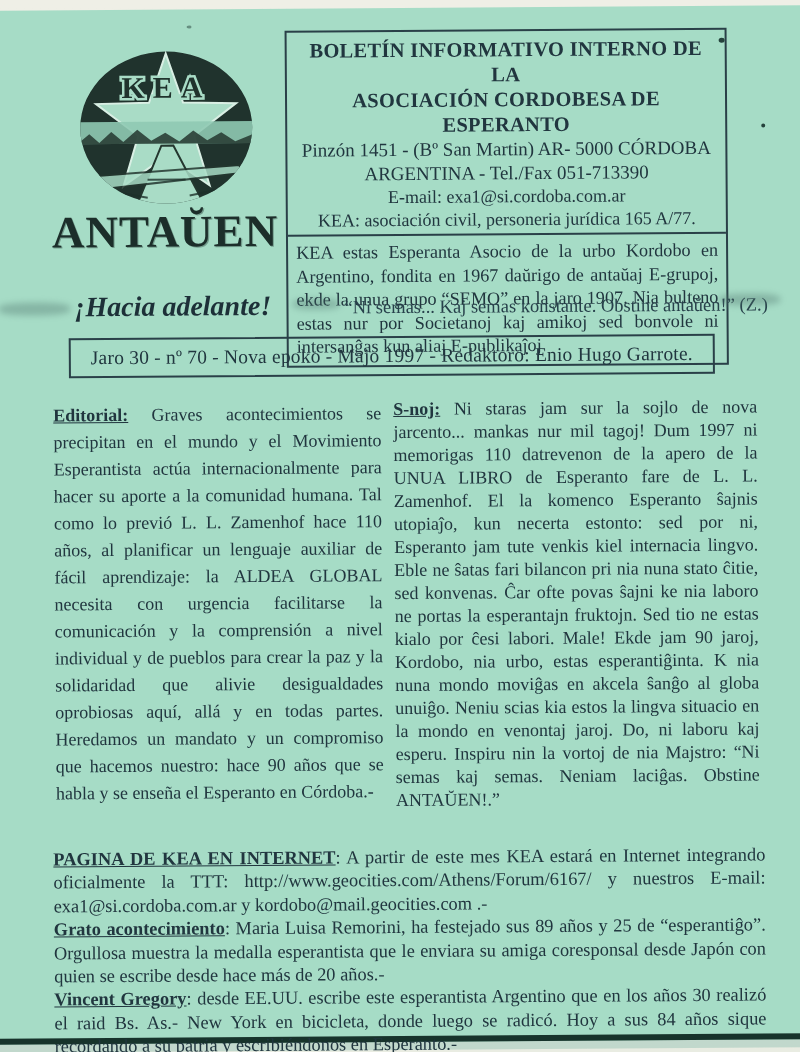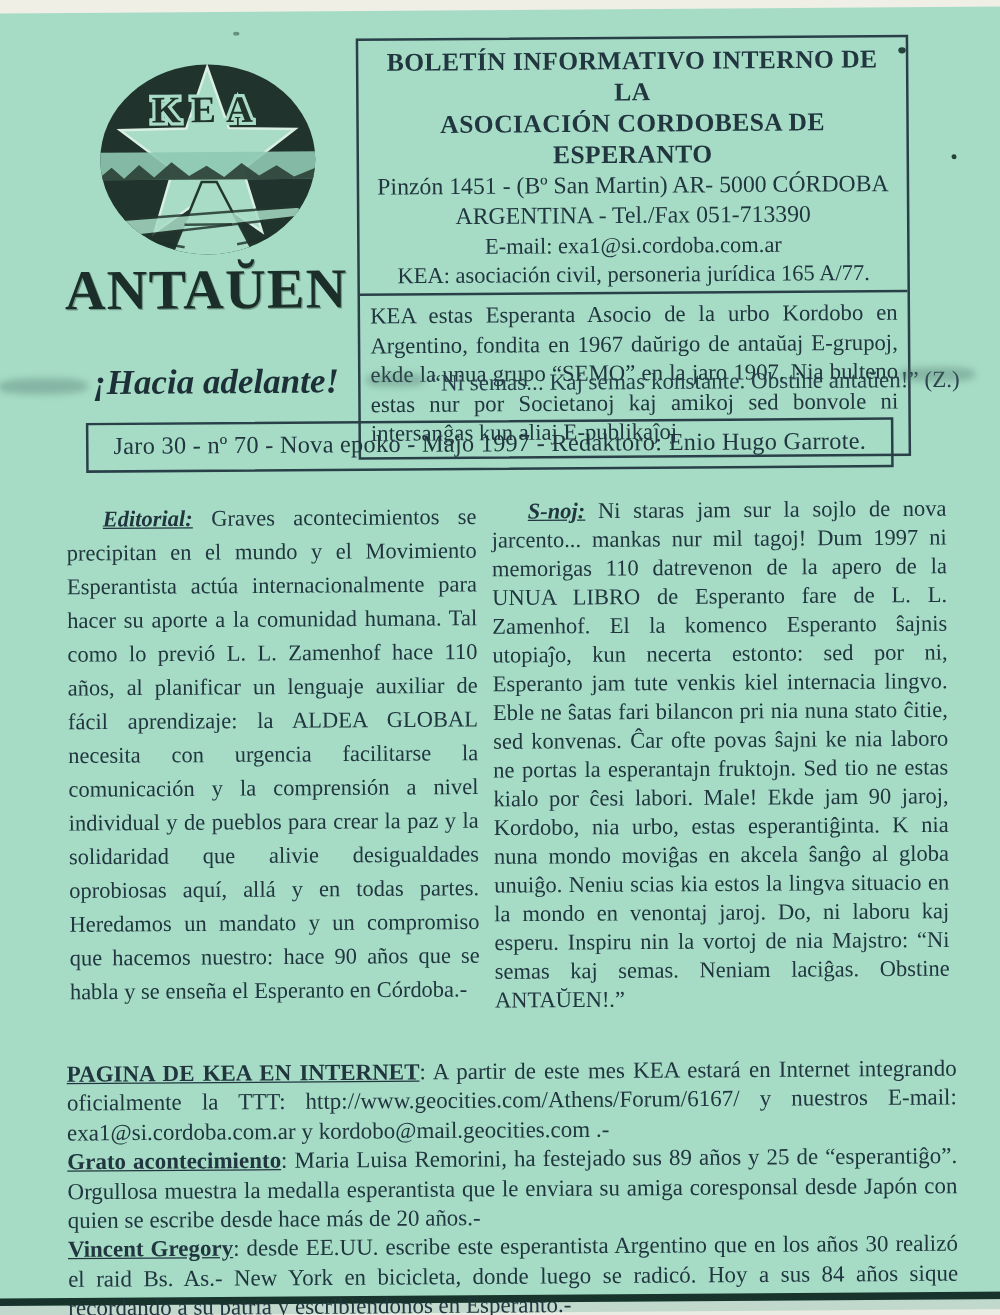--- a/index.html
+++ b/index.html
@@ -24,21 +24,21 @@
   .hb-bottom{padding:5px 8px 6px 8px;font-size:18.2px;line-height:23.5px;text-align:justify;}
   
   .slogan-es{left:82px;top:281px;font-size:28px;font-weight:bold;font-style:italic;color:#1d3038;}
   .slogan-eo{left:352px;top:289px;font-size:18.5px;color:#27414b;}
   .issue-box{left:76px;top:328px;width:634px;border:2px solid #2a4048;
     text-align:center;font-size:19.5px;padding:7px 4px;letter-spacing:.2px;}
   
   .col{text-align:justify;font-size:18px;}
   .col-left{left:60px;top:392px;width:328px;line-height:27px;}
   .col-right{left:400px;top:390px;width:364px;line-height:23px;}
-  .lead-it{font-weight:bold;font-style:italic;text-decoration:underline;margin-left:29px;}
+  .lead-it{font-weight:bold;text-decoration:underline;}
   .lead{font-weight:bold;text-decoration:underline;}
   
   .bottom{left:57px;top:838px;width:712px;font-size:18.4px;line-height:23.4px;text-align:justify;}
   .bottom p{margin:0;}
   
   .speck{position:absolute;background:#25423c;border-radius:50%;}
   .smudge{position:absolute;background:#4a6f68;filter:blur(3px);opacity:.35;border-radius:40%;}
   svg text{font-family:"Liberation Serif",serif;}
 </style>
 </head>

